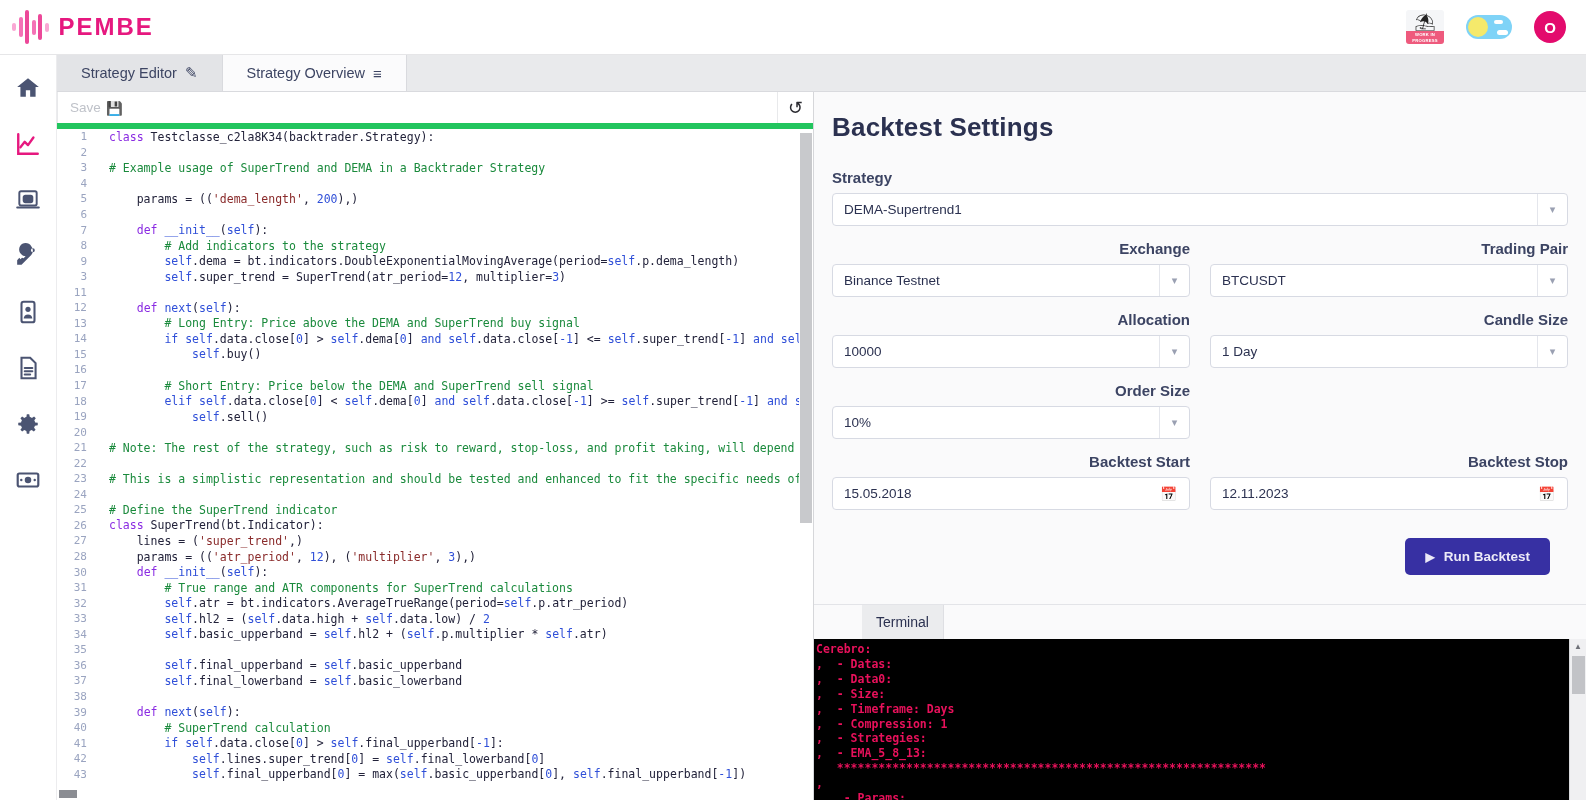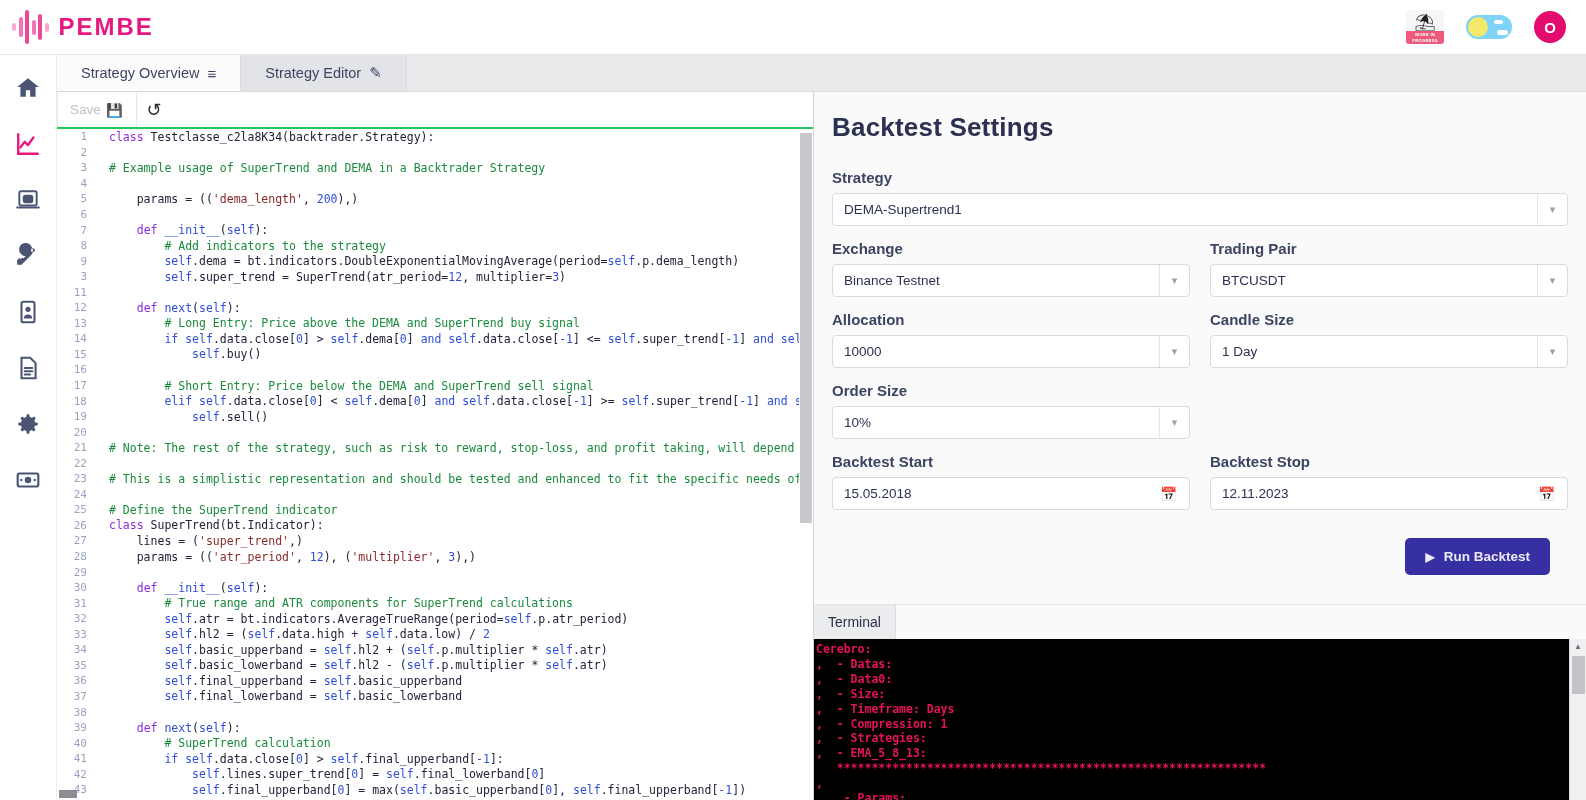--- a/index.html
+++ b/index.html
@@ -91,22 +91,22 @@
   .tab.inactive { background: #fbfbfc; }
   .tab .tglyph { font-size: 15px; }
 
   
   .editor-pane {
     position: absolute; top: 92px; left: 57px; width: 757px; height: 708px;
     background: #ffffff; border-right: 1px solid #d6d7da;
   }
   .editor-toolbar {
     height: 37px; width: 100%; background: #ffffff;
-    border-bottom: 2px solid #22c55e;
-    display: flex; justify-content: flex-start; align-items: stretch;
+    border-bottom: 6px solid #22c55e;
+    display: flex; justify-content: space-between; align-items: stretch;
   }
   .save-btn {
     display: flex; align-items: center; gap: 6px; padding: 0 12px;
     font-size: 13.5px; color: #bfc2c9; border-left: 1px solid #e8e9eb;
     cursor: default;
   }
   .undo-btn {
     display: flex; align-items: center; justify-content: center; width: 36px;
     border-left: 1px solid #e8e9eb; color: #2b2b31; font-size: 18px; cursor: pointer;
   }
@@ -161,21 +161,21 @@
     border: 1px solid #d7dae3; border-radius: 4px;
     display: flex; align-items: center; padding: 0 0 0 11px;
     font-size: 13.5px; color: #2b3150; cursor: pointer;
   }
   .select .caret {
     position: absolute; right: 0; top: 0; bottom: 0; width: 30px;
     display: flex; align-items: center; justify-content: center;
     border-left: 1px solid #e4e6ec; color: #9aa0b2; font-size: 11px;
   }
   .row2 { display: flex; gap: 20px; margin-top: 14px; }
-  .col { flex: 1; }
+  .col { flex: 1; text-align: right; }
   .date-input {
     position: relative; width: 100%; height: 33px; background: #fff;
     border: 1px solid #d7dae3; border-radius: 4px;
     display: flex; align-items: center; padding: 0 11px;
     font-size: 13.5px; color: #2b3150; cursor: pointer;
   }
   .date-input .cal {
     position: absolute; right: 11px; top: 50%; transform: translateY(-50%);
     font-size: 14px; color: #222;
   }
@@ -191,20 +191,21 @@
   
   .terminal-wrap {
     position: absolute; top: 604px; left: 814px; width: 772px; height: 196px;
     background: #fafafb; border-top: 1px solid #e3e4e8;
   }
   .term-tabs { display: flex; height: 34px; align-items: stretch; }
   .term-tab {
     display: flex; align-items: center; padding: 0 14px; font-size: 14px;
     color: #2b3150; background: #ebecee; border-right: 1px solid #dedfe3;
     cursor: pointer;
+    margin-left: 48px;
   }
   .term-body {
     position: absolute; left: 0; top: 34px; right: 0; bottom: 0;
     background: #000000; overflow: hidden;
   }
   .term-scroll-area {
     position: absolute; left: 0; top: 0; right: 17px; bottom: 0;
     padding: 3px 0 0 2px; overflow: hidden;
   }
   .term-line {
@@ -306,27 +307,27 @@
       <svg viewBox="0 0 24 24" fill="none" stroke="currentColor" stroke-width="2">
         <rect x="2.5" y="6" width="19" height="12" rx="1.6"></rect>
         <circle cx="12" cy="12" r="3" fill="currentColor" stroke="none"></circle>
         <circle cx="5.8" cy="12" r="1.1" fill="currentColor" stroke="none"></circle>
         <circle cx="18.2" cy="12" r="1.1" fill="currentColor" stroke="none"></circle>
       </svg>
     </div>
   </div>
 
   <div class="tabbar">
+    <div class="tab active">
+      <span>Strategy Editor</span>
+      <span class="tglyph">✎</span>
+    </div>
     <div class="tab inactive">
       <span>Strategy Overview</span>
       <span class="tglyph">≡</span>
-    </div>
-    <div class="tab active">
-      <span>Strategy Editor</span>
-      <span class="tglyph">✎</span>
     </div>
   </div>
 
   <div class="editor-pane">
     <div class="editor-toolbar">
       <div class="save-btn">
         <span>Save</span>
         <span>💾</span>
       </div>
       <div class="undo-btn">
@@ -357,27 +358,26 @@
           <div class="code-line"><span class="ln">19</span><span class="ctext"><span class="fn">            </span><span class="k">self</span><span class="fn">.sell()</span></span></div>
           <div class="code-line"><span class="ln">20</span><span class="ctext"></span></div>
           <div class="code-line"><span class="ln">21</span><span class="ctext"><span class="cm"># Note: The rest of the strategy, such as risk to reward, stop-loss, and profit taking, will depend on how these</span></span></div>
           <div class="code-line"><span class="ln">22</span><span class="ctext"></span></div>
           <div class="code-line"><span class="ln">23</span><span class="ctext"><span class="cm"># This is a simplistic representation and should be tested and enhanced to fit the specific needs of your trading</span></span></div>
           <div class="code-line"><span class="ln">24</span><span class="ctext"></span></div>
           <div class="code-line"><span class="ln">25</span><span class="ctext"><span class="cm"># Define the SuperTrend indicator</span></span></div>
           <div class="code-line"><span class="ln">26</span><span class="ctext"><span class="kw">class </span><span class="fn">SuperTrend(bt.Indicator):</span></span></div>
           <div class="code-line"><span class="ln">27</span><span class="ctext"><span class="fn">    lines = (</span><span class="st">'super_trend'</span><span class="fn">,)</span></span></div>
           <div class="code-line"><span class="ln">28</span><span class="ctext"><span class="fn">    params = ((</span><span class="st">'atr_period'</span><span class="fn">, </span><span class="nu">12</span><span class="fn">), (</span><span class="st">'multiplier'</span><span class="fn">, </span><span class="nu">3</span><span class="fn">),)</span></span></div>
-          <div class="code-line"><span class="ln">29</span><span class="ctext"></span></div>
           <div class="code-line"><span class="ln">30</span><span class="ctext"><span class="fn">    </span><span class="kw">def </span><span class="k">__init__</span><span class="fn">(</span><span class="k">self</span><span class="fn">):</span></span></div>
           <div class="code-line"><span class="ln">31</span><span class="ctext"><span class="cm">        # True range and ATR components for SuperTrend calculations</span></span></div>
           <div class="code-line"><span class="ln">32</span><span class="ctext"><span class="fn">        </span><span class="k">self</span><span class="fn">.atr = bt.indicators.AverageTrueRange(period=</span><span class="k">self</span><span class="fn">.p.atr_period)</span></span></div>
           <div class="code-line"><span class="ln">33</span><span class="ctext"><span class="fn">        </span><span class="k">self</span><span class="fn">.hl2 = (</span><span class="k">self</span><span class="fn">.data.high + </span><span class="k">self</span><span class="fn">.data.low) / </span><span class="nu">2</span></span></div>
           <div class="code-line"><span class="ln">34</span><span class="ctext"><span class="fn">        </span><span class="k">self</span><span class="fn">.basic_upperband = </span><span class="k">self</span><span class="fn">.hl2 + (</span><span class="k">self</span><span class="fn">.p.multiplier * </span><span class="k">self</span><span class="fn">.atr)</span></span></div>
-          <div class="code-line"><span class="ln">35</span><span class="ctext"><span class="fn">        </span><span class="k">self</span><span class="fn">.basic_lowerband = </span><span class="k">self</span><span class="fn">.hl2 - (</span><span class="k">self</span><span class="fn">.p.multiplier * </span><span class="k">self</span><span class="fn">.atr)</span></span></div>
+          <div class="code-line"><span class="ln">35</span></div>
           <div class="code-line"><span class="ln">36</span><span class="ctext"><span class="fn">        </span><span class="k">self</span><span class="fn">.final_upperband = </span><span class="k">self</span><span class="fn">.basic_upperband</span></span></div>
           <div class="code-line"><span class="ln">37</span><span class="ctext"><span class="fn">        </span><span class="k">self</span><span class="fn">.final_lowerband = </span><span class="k">self</span><span class="fn">.basic_lowerband</span></span></div>
           <div class="code-line"><span class="ln">38</span><span class="ctext"></span></div>
           <div class="code-line"><span class="ln">39</span><span class="ctext"><span class="fn">    </span><span class="kw">def </span><span class="k">next</span><span class="fn">(</span><span class="k">self</span><span class="fn">):</span></span></div>
           <div class="code-line"><span class="ln">40</span><span class="ctext"><span class="cm">        # SuperTrend calculation</span></span></div>
           <div class="code-line"><span class="ln">41</span><span class="ctext"><span class="fn">        </span><span class="k">if </span><span class="k">self</span><span class="fn">.data.close[</span><span class="nu">0</span><span class="fn">] &gt; </span><span class="k">self</span><span class="fn">.final_upperband[</span><span class="nu">-1</span><span class="fn">]:</span></span></div>
           <div class="code-line"><span class="ln">42</span><span class="ctext"><span class="fn">            </span><span class="k">self</span><span class="fn">.lines.super_trend[</span><span class="nu">0</span><span class="fn">] = </span><span class="k">self</span><span class="fn">.final_lowerband[</span><span class="nu">0</span><span class="fn">]</span></span></div>
           <div class="code-line"><span class="ln">43</span><span class="ctext"><span class="fn">            </span><span class="k">self</span><span class="fn">.final_upperband[</span><span class="nu">0</span><span class="fn">] = max(</span><span class="k">self</span><span class="fn">.basic_upperband[</span><span class="nu">0</span><span class="fn">], </span><span class="k">self</span><span class="fn">.final_upperband[</span><span class="nu">-1</span><span class="fn">])</span></span></div>
         </div>
       <div class="v-scroll">

